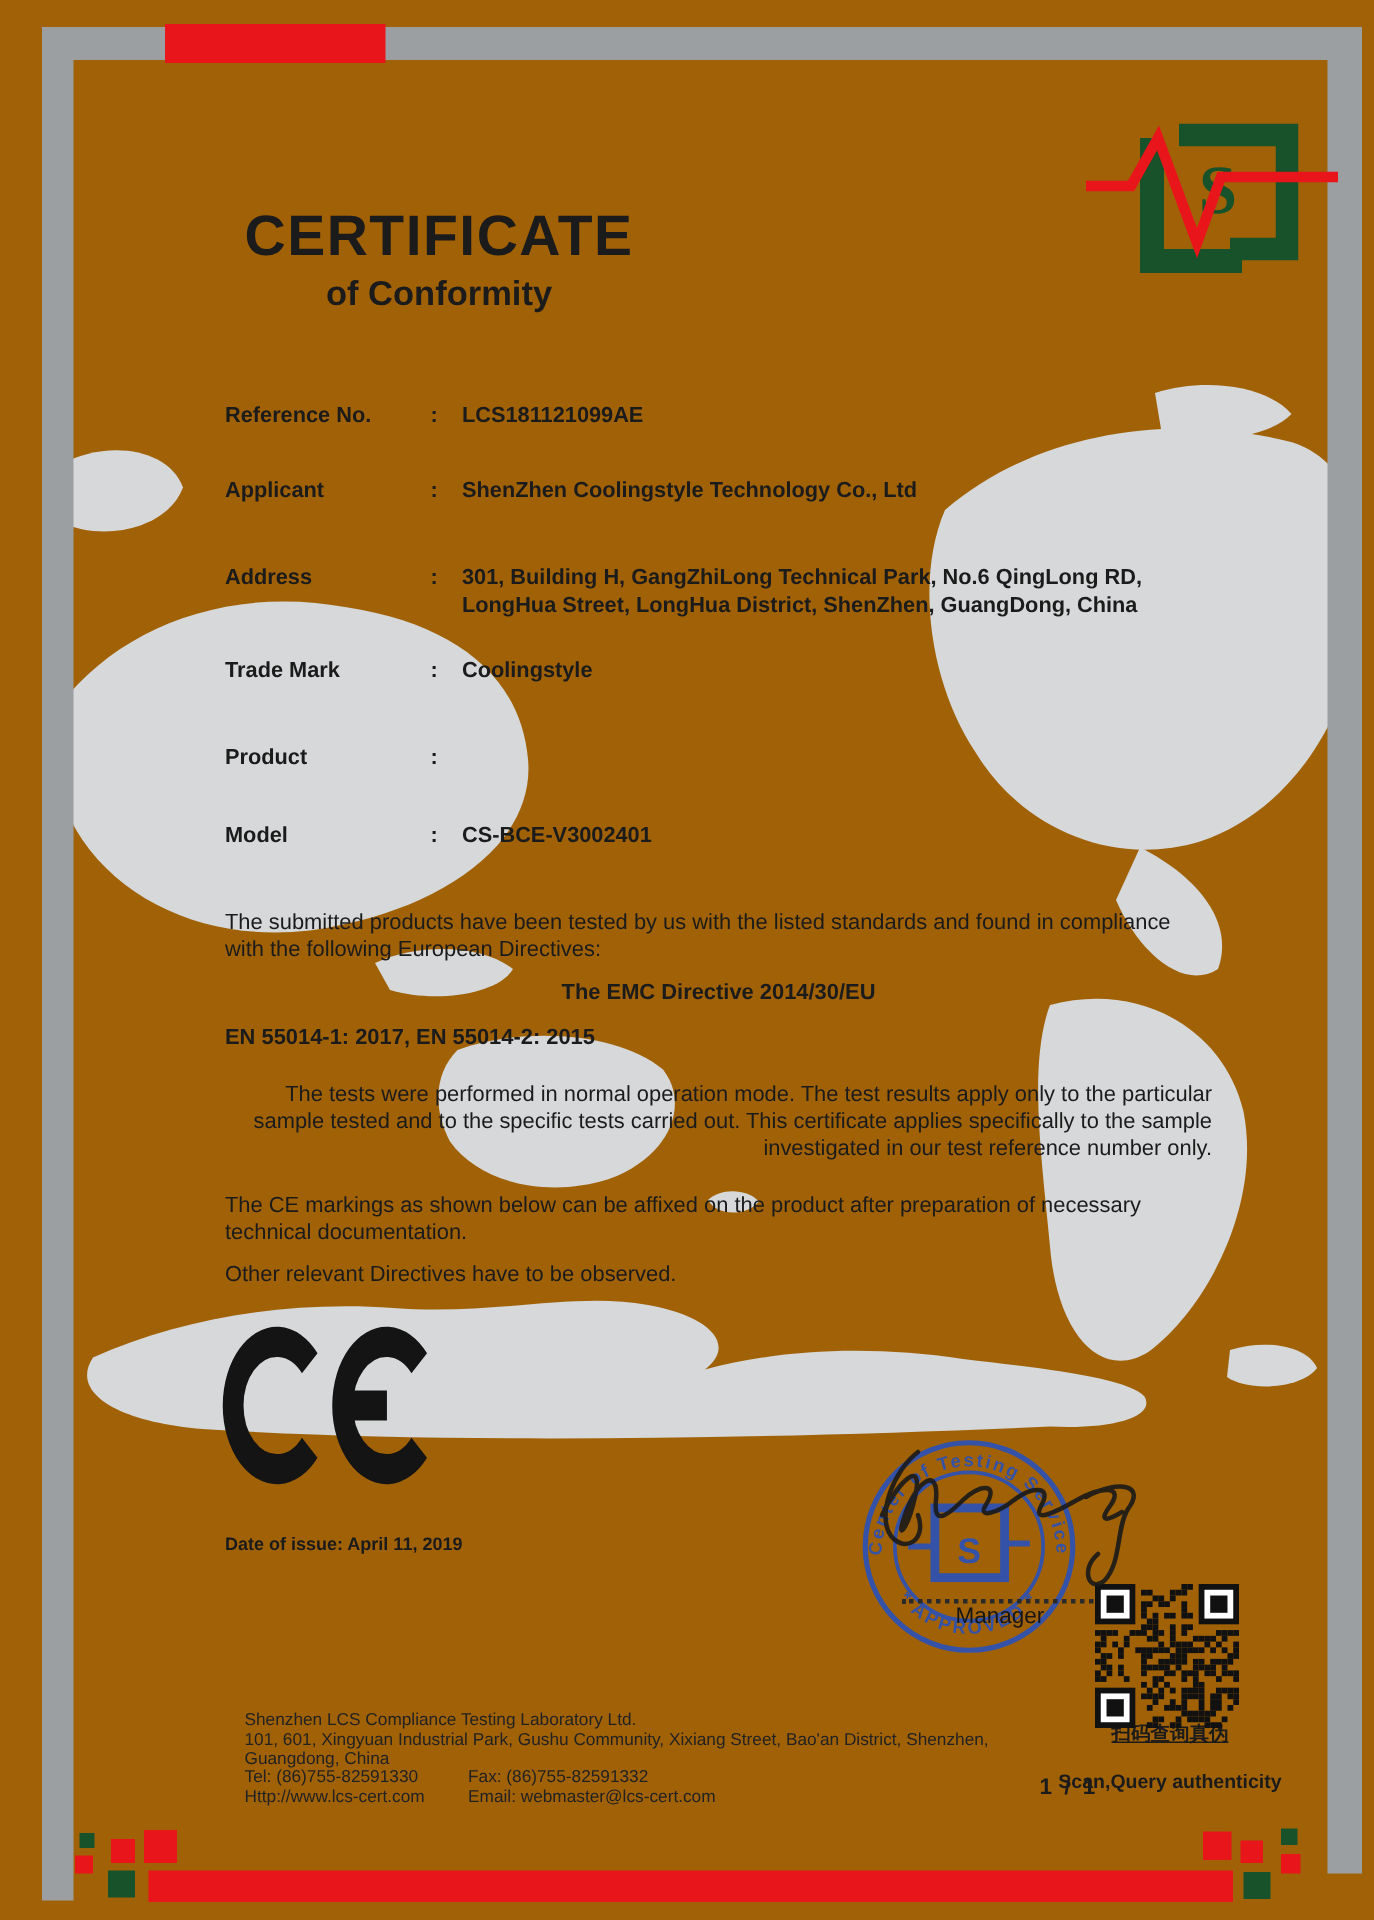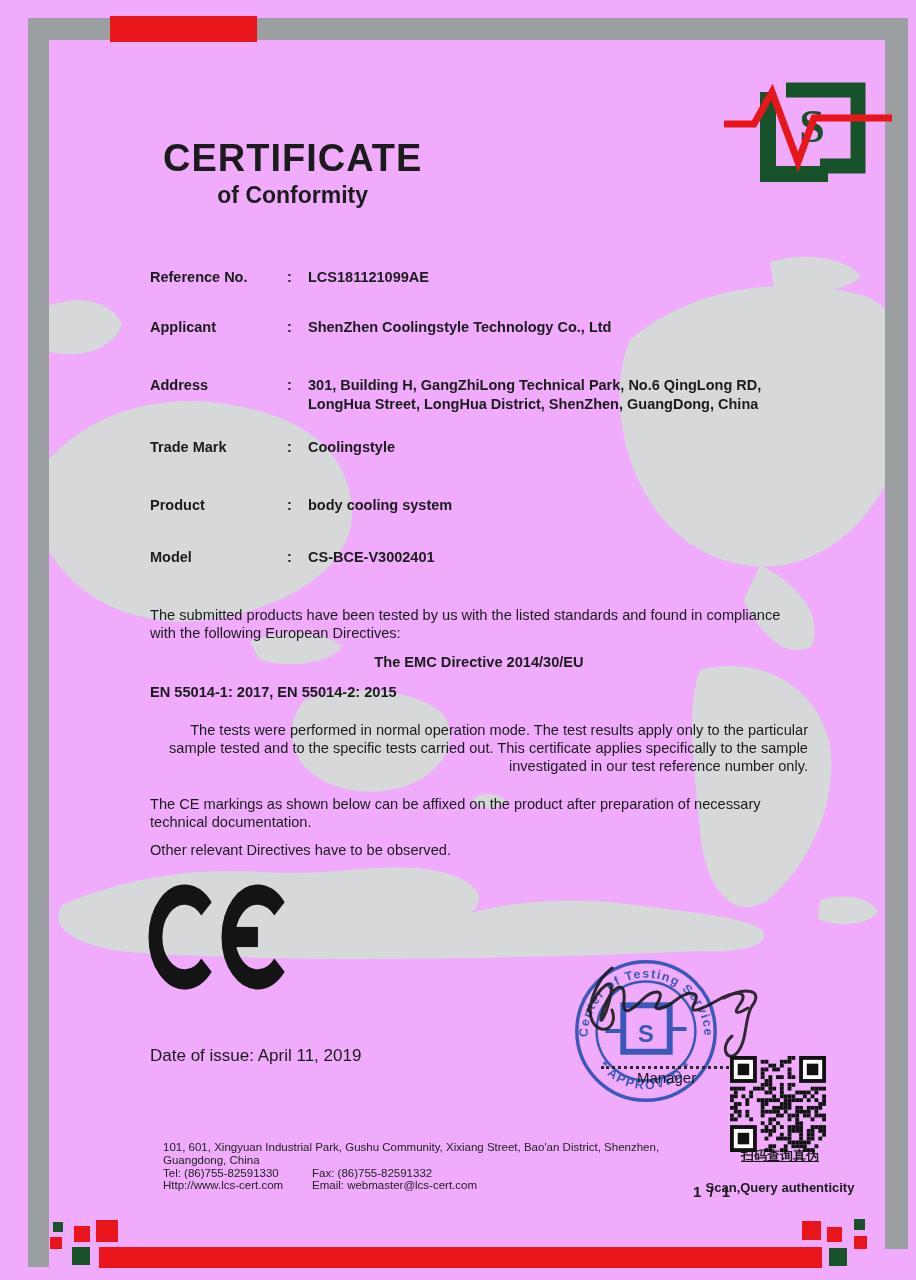--- a/index.html
+++ b/index.html
@@ -1,16 +1,16 @@
 <!DOCTYPE html>
 <html><head>
 <meta charset="utf-8">
 <style>
   html,body{margin:0;padding:0;background:#ffffff;}
-  #page{position:relative;width:916px;height:1280px;background:#f0abfc;overflow:hidden;
+  #page{position:relative;width:916px;height:1280px;background:#a16207;overflow:hidden;
         font-family:"Liberation Sans", sans-serif;color:#1b1b1b;}
   
   .band{position:absolute;background:#9b9fa2;z-index:2;}
   #band-top{left:28px;top:18px;width:880px;height:22px;}
   #band-left{left:28px;top:18px;width:21px;height:1249px;}
   #band-right{left:885px;top:18px;width:23px;height:1231px;}
   #accent-red-top{position:absolute;left:110px;top:16px;width:147px;height:26px;background:#e8151b;z-index:3;}
   #bar-red-bottom{position:absolute;left:99px;top:1247px;width:723px;height:21px;background:#e8151b;z-index:3;}
   .sq{position:absolute;z-index:4;}
   .sq.red{background:#e8151b;} .sq.green{background:#17522b;}
@@ -24,21 +24,21 @@
   .title-sub{font-size:23px;font-weight:bold;margin-top:7px;line-height:1;text-align:center;}
   .field-row{position:absolute;left:150px;display:flex;font-weight:bold;font-size:14.5px;line-height:1.28;z-index:5;}
   .field-label{width:137px;flex:none;}
   .field-colon{width:21px;flex:none;}
   .field-value{width:497px;}
   .para{position:absolute;left:150px;width:658px;font-size:14.6px;line-height:1.22;z-index:5;}
   .para.bold{font-weight:bold;}
   #ce-svg{position:absolute;left:147px;top:884px;z-index:5;}
   #stamp-svg{position:absolute;left:562px;top:947px;z-index:6;opacity:0.92;}
   #signature-svg{position:absolute;left:566px;top:948px;z-index:7;}
-  #date-line{left:150px;top:1046px;font-size:17px;font-weight:normal;}
+  #date-line{left:150px;top:1022px;font-size:12px;font-weight:bold;}
   #sig-dotline{position:absolute;left:601px;top:1049px;width:152px;height:17px;
                border-bottom:3px dotted #2a2a2a;z-index:6;}
   #manager-label{left:637px;top:1069px;font-size:15px;color:#161616;z-index:8;}
   #qr-svg{position:absolute;left:730px;top:1056px;z-index:6;}
   #qr-captions{left:695px;top:1147px;width:170px;text-align:center;}
   #qr-cn{font-size:13px;font-weight:bold;text-decoration:underline;}
   #qr-en{font-size:13px;font-weight:bold;margin-top:15px;}
   #footer-block{left:163px;top:1141px;font-size:11.5px;line-height:12.8px;color:#222;}
   .contact-row{display:flex;}
   .contact-col1{width:149px;flex:none;}
@@ -113,21 +113,20 @@
     <span class="field-value">301, Building H, GangZhiLong Technical Park, No.6 QingLong RD, LongHua Street, LongHua District, ShenZhen, GuangDong, China</span>
   </div>
   <div class="field-row" style="top:438px;">
     <span class="field-label">Trade Mark</span>
     <span class="field-colon">:</span>
     <span class="field-value">Coolingstyle</span>
   </div>
   <div class="field-row" style="top:496px;">
     <span class="field-label">Product</span>
     <span class="field-colon">:</span>
-    <span class="field-value">body cooling system</span>
   </div>
   <div class="field-row" style="top:548px;">
     <span class="field-label">Model</span>
     <span class="field-colon">:</span>
     <span class="field-value">CS-BCE-V3002401</span>
   </div>
 
   <div class="para" style="top:607px;">The submitted products have been tested by us with the listed standards and found in compliance with the following European Directives:</div>
   <div class="para bold" style="top:654px;text-align:center;">The EMC Directive 2014/30/EU</div>
   <div class="para bold" style="top:684px;">EN 55014-1: 2017, EN 55014-2: 2015</div>
@@ -397,20 +396,21 @@
         <rect x="3.84" y="72.96" width="19.2" height="19.2" fill="#fff"></rect>
         <rect x="7.68" y="76.8" width="11.52" height="11.52" fill="#111"></rect>
       </g>
     </svg>
   <div class="content" id="qr-captions">
     <div id="qr-cn">扫码查询真伪</div>
     <div id="qr-en">Scan,Query authenticity</div>
   </div>
 
   <div class="content" id="footer-block">
+    <div>Shenzhen LCS Compliance Testing Laboratory Ltd.</div>
     <div>101, 601, Xingyuan Industrial Park, Gushu Community, Xixiang Street, Bao'an District, Shenzhen,</div>
     <div>Guangdong, China</div>
     <div class="contact-row">
       <span class="contact-col1">Tel: (86)755-82591330</span>
       <span>Fax: (86)755-82591332</span>
     </div>
     <div class="contact-row">
       <span class="contact-col1">Http://www.lcs-cert.com</span>
       <span>Email: webmaster@lcs-cert.com</span>
     </div>

